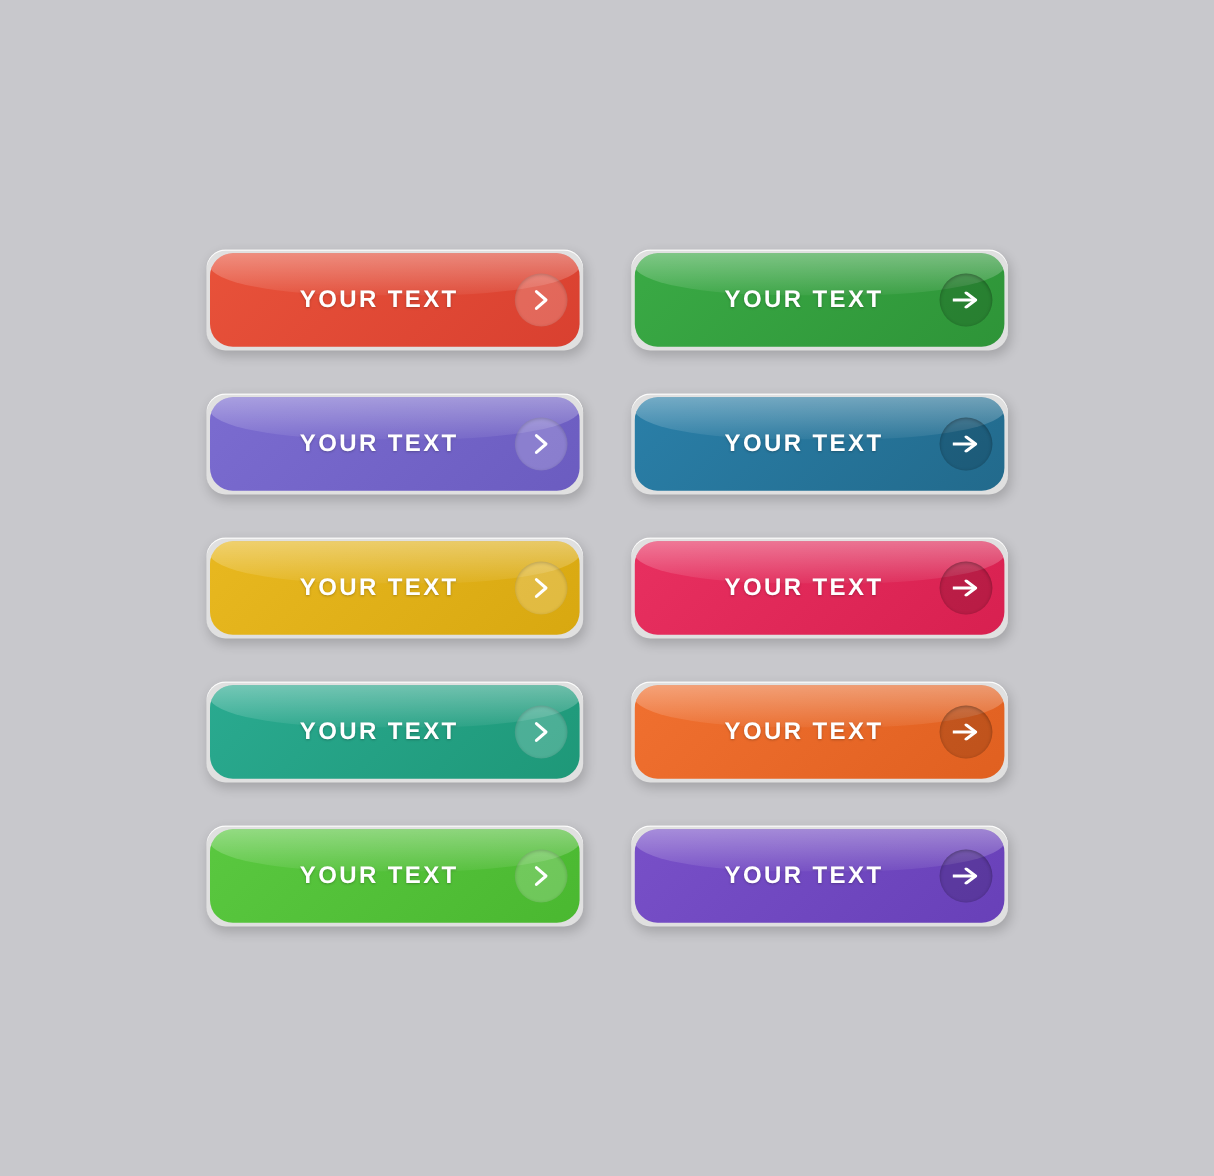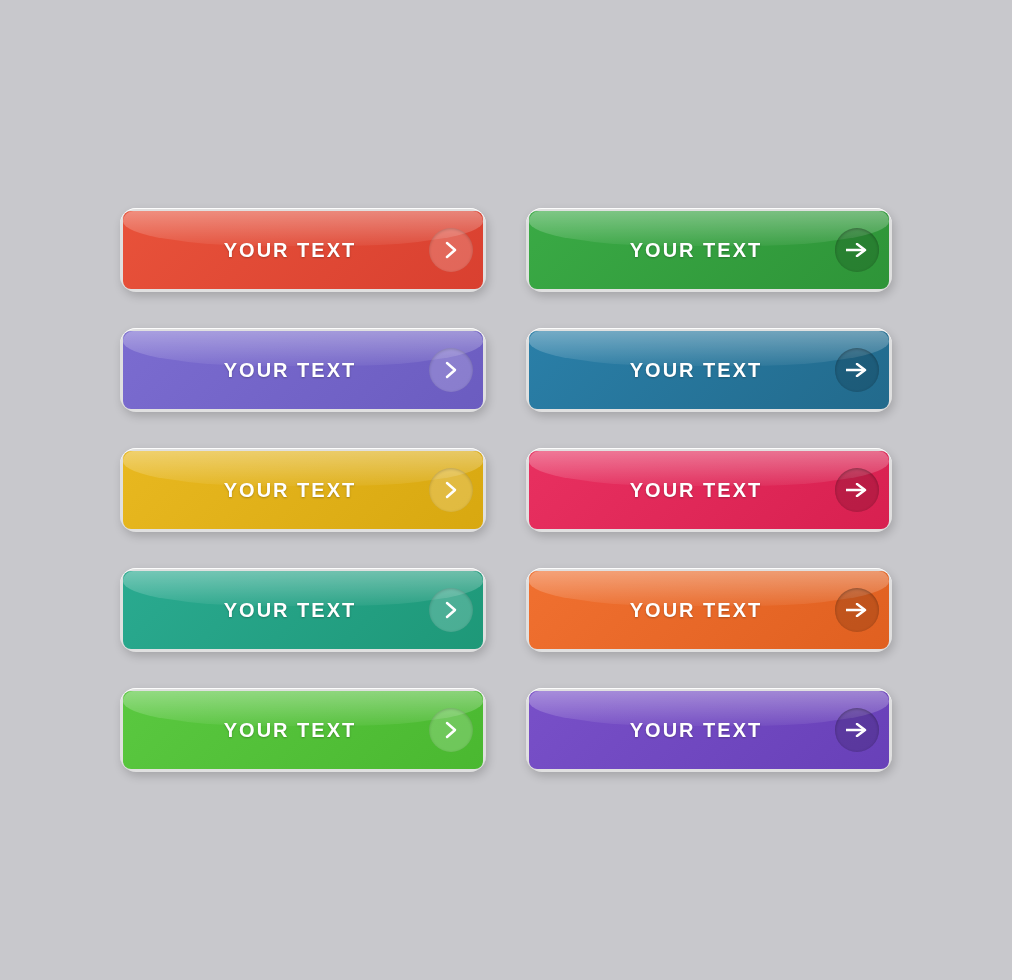--- a/index.html
+++ b/index.html
@@ -25,24 +25,24 @@
       border-radius: 16px;
       padding: 3px;
       background: #e0e0e0;
       box-shadow: 2px 4px 10px rgba(0,0,0,0.18), inset 0 1px 0 rgba(255,255,255,0.9);
     }
 
     .btn {
       display: flex;
       align-items: center;
       justify-content: space-between;
-      border-radius: 8px;
+      border-radius: 19px;
       padding: 0 10px 0 28px;
       height: 78px;
-      width: 360px;
+      width: 308px;
       cursor: pointer;
       position: relative;
       overflow: hidden;
       border: none;
       outline: none;
     }
 
     
     .btn::before {
       content: '';

